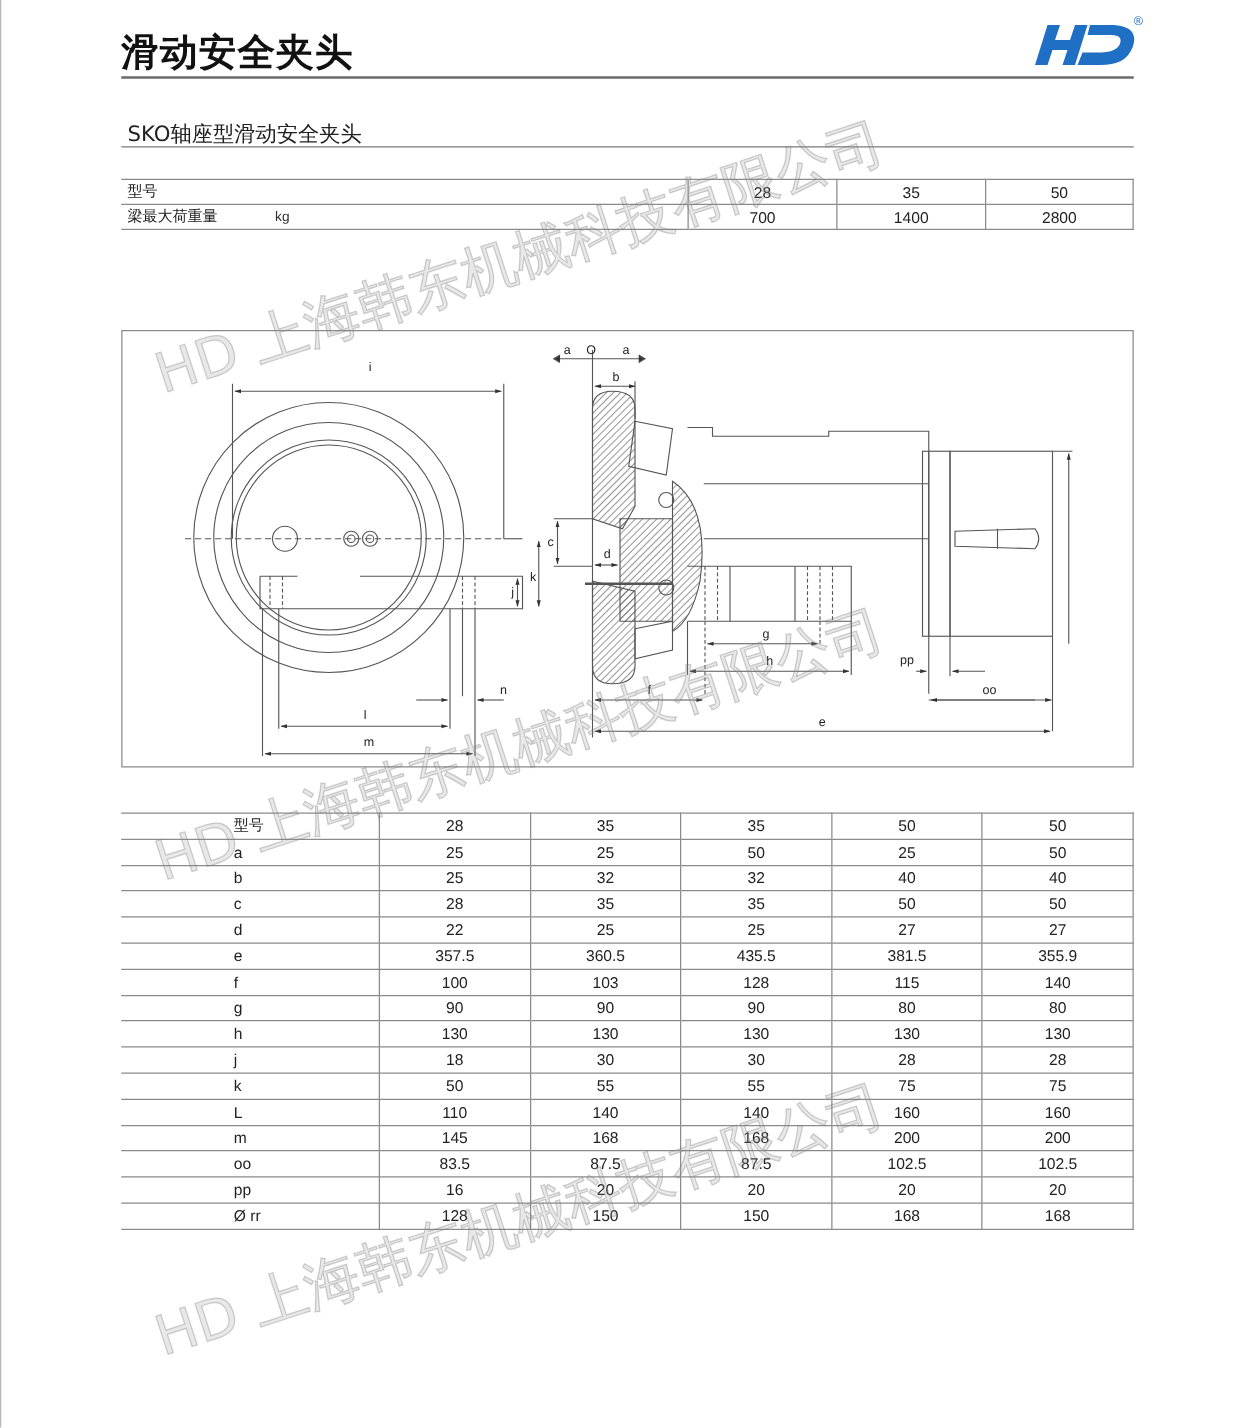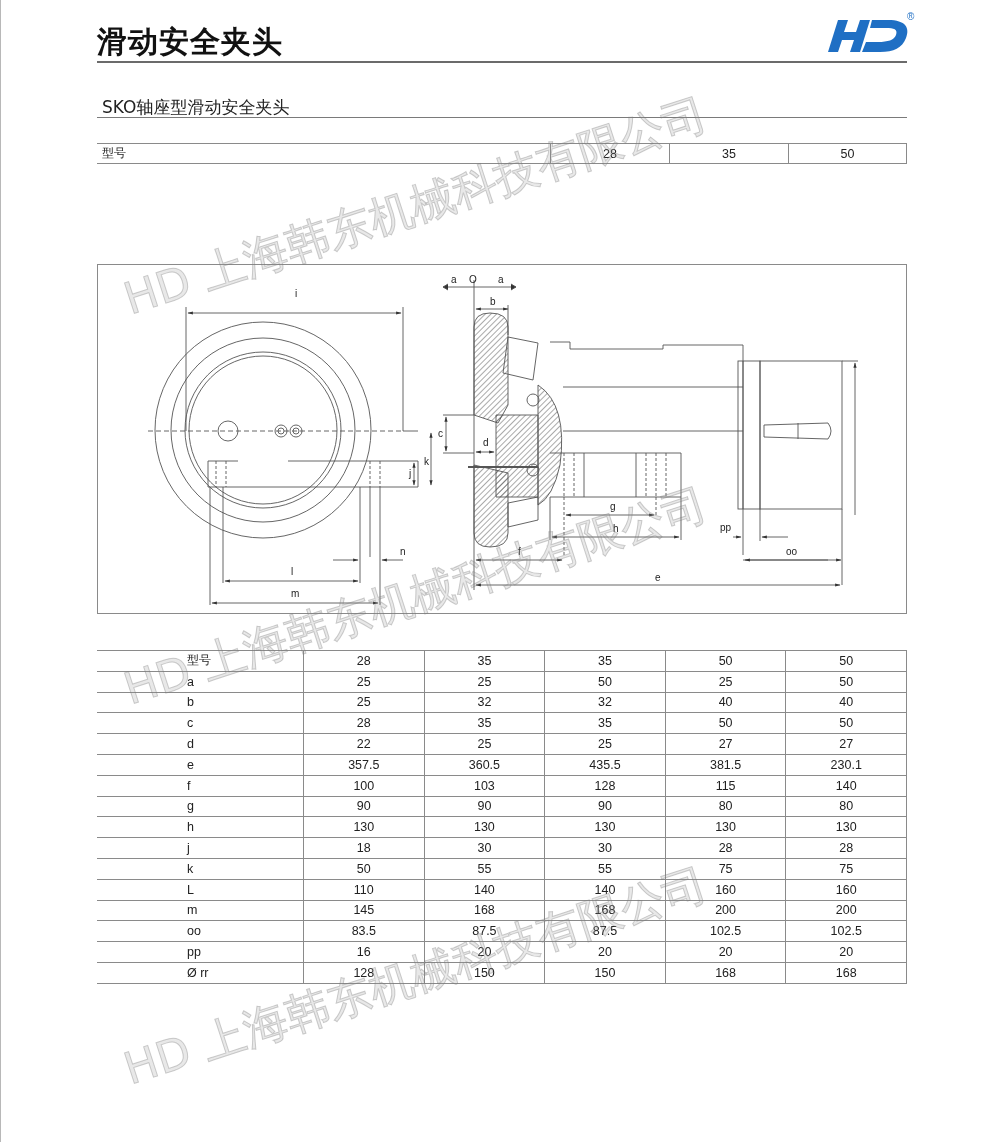--- a/index.html
+++ b/index.html
@@ -63,20 +63,27 @@
 <div class="rule-sub"></div>
 
 <table class="spec">
   <tbody>
     <tr>
       <td class="lbl">型号</td>
       <td class="unit" style="width:330px"></td>
       <td class="v" style="width:118px">28</td>
       <td class="v" style="width:118px">35</td>
       <td class="v">50</td>
+    </tr>
+    <tr>
+      <td class="lbl">梁最大荷重量</td>
+      <td class="unit">kg</td>
+      <td class="v">700</td>
+      <td class="v">1400</td>
+      <td class="v">2800</td>
     </tr>
   </tbody>
 </table>
 
 <div class="drawing">
   <svg width="810" height="350" viewBox="0 0 810 350">
     <defs>
       <pattern id="hatch" width="4" height="4" patternUnits="userSpaceOnUse" patternTransform="rotate(45)">
         <line x1="0" y1="0" x2="0" y2="4" stroke="#555" stroke-width="1"></line>
       </pattern>
@@ -253,21 +260,21 @@
         <td style="width: 119px;">25</td>
         <td style="width: 119px;">27</td>
         <td style="width: 119px;">27</td>
       </tr>
       <tr>
         <td class="rowlbl">e</td>
         <td style="width: 119px;">357.5</td>
         <td style="width: 119px;">360.5</td>
         <td style="width: 119px;">435.5</td>
         <td style="width: 119px;">381.5</td>
-        <td style="width: 119px;">230.1</td>
+        <td style="width: 119px;">355.9</td>
       </tr>
       <tr>
         <td class="rowlbl">f</td>
         <td style="width: 119px;">100</td>
         <td style="width: 119px;">103</td>
         <td style="width: 119px;">128</td>
         <td style="width: 119px;">115</td>
         <td style="width: 119px;">140</td>
       </tr>
       <tr>

